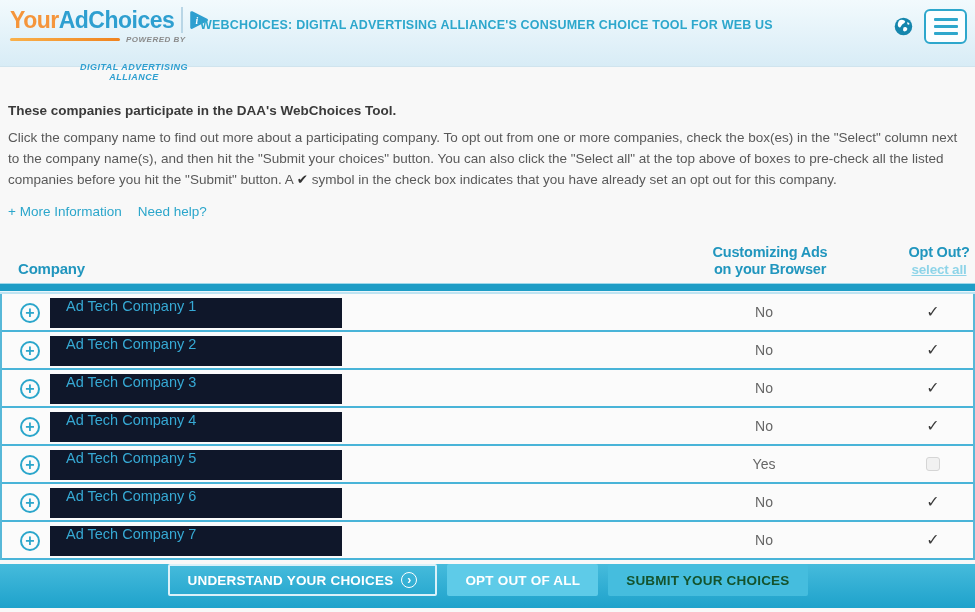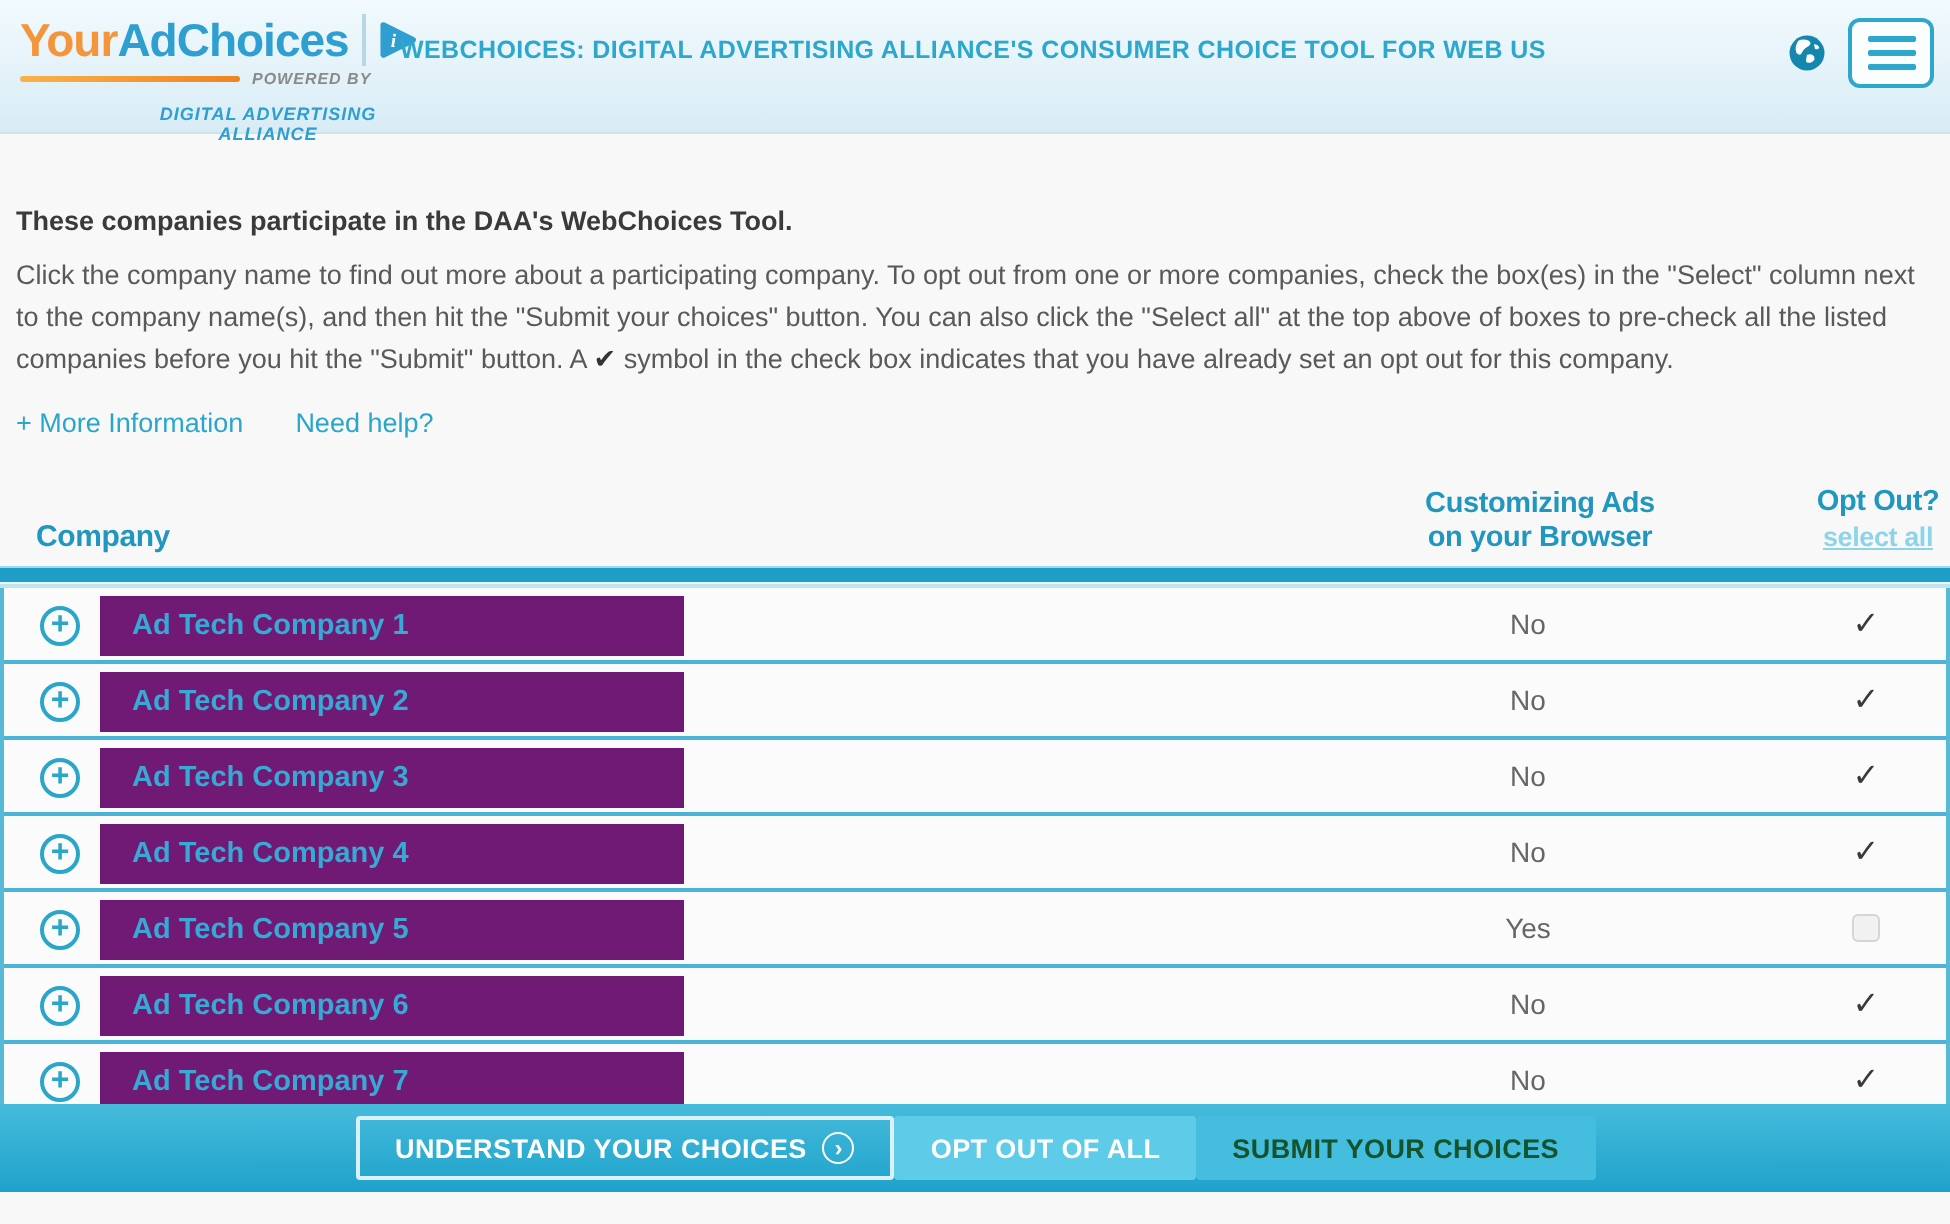--- a/index.html
+++ b/index.html
@@ -20,42 +20,42 @@
   .logo { position: absolute; left: 10px; top: 6px; width: 200px; }
   .logo-row { display: flex; align-items: center; }
   .logo-text { font-size: 23px; font-weight: bold; letter-spacing: -0.5px; white-space: nowrap; }
   .logo-your { color: #f5953b; }
   .logo-adchoices { color: #2e9fd0; }
   .logo-divider { width: 2px; height: 26px; background: #b9d6e6; margin: 0 5px 0 7px; }
   .logo-sub { margin-top: 1px; }
   .powered-row { display: flex; align-items: center; }
   .orange-rule { height: 3px; width: 110px; background: linear-gradient(90deg, #f9b14c, #f0831f); margin-right: 6px; border-radius: 2px; }
   .powered-by { font-size: 8px; font-style: italic; color: #8a8a8a; font-weight: bold; letter-spacing: 0.5px; }
-  .alliance { font-size: 9px; font-style: italic; color: #2e9fd0; font-weight: bold; letter-spacing: 0.5px; text-align: center; margin-top: 8px; margin-left: 48px; }
+  .alliance { font-size: 9px; font-style: italic; color: #2e9fd0; font-weight: bold; letter-spacing: 0.5px; text-align: center; margin-top: 18px; margin-left: 48px; }
   .header-title {
     position: absolute; left: 200px; right: 200px; top: 18px;
     text-align: left;
     color: #2da7cc; font-weight: bold; font-size: 12.5px; letter-spacing: 0.2px;
     white-space: nowrap;
   }
   .header-right { position: absolute; right: 8px; top: 9px; display: flex; align-items: center; gap: 10px; }
   .globe { width: 21px; height: 21px; cursor: pointer; }
   .menu-btn {
     width: 43px; height: 35px; border: 2px solid #2da7cc; border-radius: 6px;
     background: #fbfeff; display: flex; flex-direction: column; justify-content: center;
     align-items: center; gap: 4px; cursor: pointer;
   }
   .menu-bar { width: 24px; height: 3px; background: #2da7cc; border-radius: 1px; }
 
   
   .main { padding: 0 8px; }
   .intro-heading { margin-top: 36px; font-size: 13.5px; font-weight: bold; color: #3a3a3a; }
   .intro-body { margin-top: 10px; font-size: 13.5px; color: #595959; line-height: 1.55; max-width: 962px; }
   .check-glyph { color: #333; }
-  .intro-links { margin-top: 13px; display: flex; gap: 26px; }
+  .intro-links { margin-top: 13px; display: flex; gap: 16px; }
   .intro-links a { color: #2ba6cb; font-size: 13.5px; text-decoration: none; cursor: pointer; }
 
   
   .table-header { position: relative; margin-top: 12px; height: 52px; }
   .col-company {
     position: absolute; left: 10px; bottom: 6px;
     color: #2196be; font-weight: bold; font-size: 15px; letter-spacing: -0.2px;
   }
   .col-customizing {
     position: absolute; left: 692px; width: 140px; bottom: 4px; text-align: center;
@@ -76,43 +76,43 @@
     border-bottom: 2px solid #49b4d8;
   }
   .plus-icon {
     position: absolute; left: 18px; top: 9px;
     width: 20px; height: 20px; border: 2px solid #2ba6cb; border-radius: 50%;
     color: #2ba6cb; font-size: 16px; line-height: 16px; text-align: center; font-weight: bold;
     cursor: pointer; background: transparent;
   }
   .name-strip {
     position: absolute; left: 48px; top: 4px; height: 30px; width: 292px;
-    background: #701a75; display: flex; align-items: center; padding-left: 16px; font-weight: bold;
+    background: #0f172a; display: flex; align-items: flex-start; padding-left: 16px;
   }
   .company-name { color: #36a9d4; font-size: 14.5px; cursor: pointer; }
   .customizing-cell {
     position: absolute; left: 692px; width: 140px; top: 0; height: 100%;
     display: flex; align-items: center; justify-content: center;
     color: #666; font-size: 14px;
   }
   .opt-cell {
     position: absolute; left: 896px; width: 70px; top: 0; height: 100%;
     display: flex; align-items: center; justify-content: center;
   }
   .check { color: #3a3a3a; font-size: 16px; }
   .checkbox {
     width: 14px; height: 14px; border: 1px solid #d5d5d5; border-radius: 3px;
     background: #f1f1f1; cursor: pointer; display: inline-block;
   }
 
   
   .footer {
-    position: absolute; left: 0; bottom: 16px; width: 975px; height: 44px;
+    position: absolute; left: 0; bottom: 4px; width: 975px; height: 44px;
     background: linear-gradient(#46bbdc, #1ea2cb);
-    display: flex; align-items: center; justify-content: center; 
+    display: flex; align-items: flex-start; justify-content: center; gap: 10px;
   }
   .footer button {
     font-family: "Liberation Sans", sans-serif;
     font-weight: bold; font-size: 13.5px; letter-spacing: 0.2px;
     height: 32px; border: none; border-radius: 2px; cursor: pointer;
     padding: 0 18px;
   }
   .btn-understand {
     background: transparent; border: 2px solid #daf1f9 !important; color: #ffffff;
     display: flex; align-items: center; gap: 8px;

